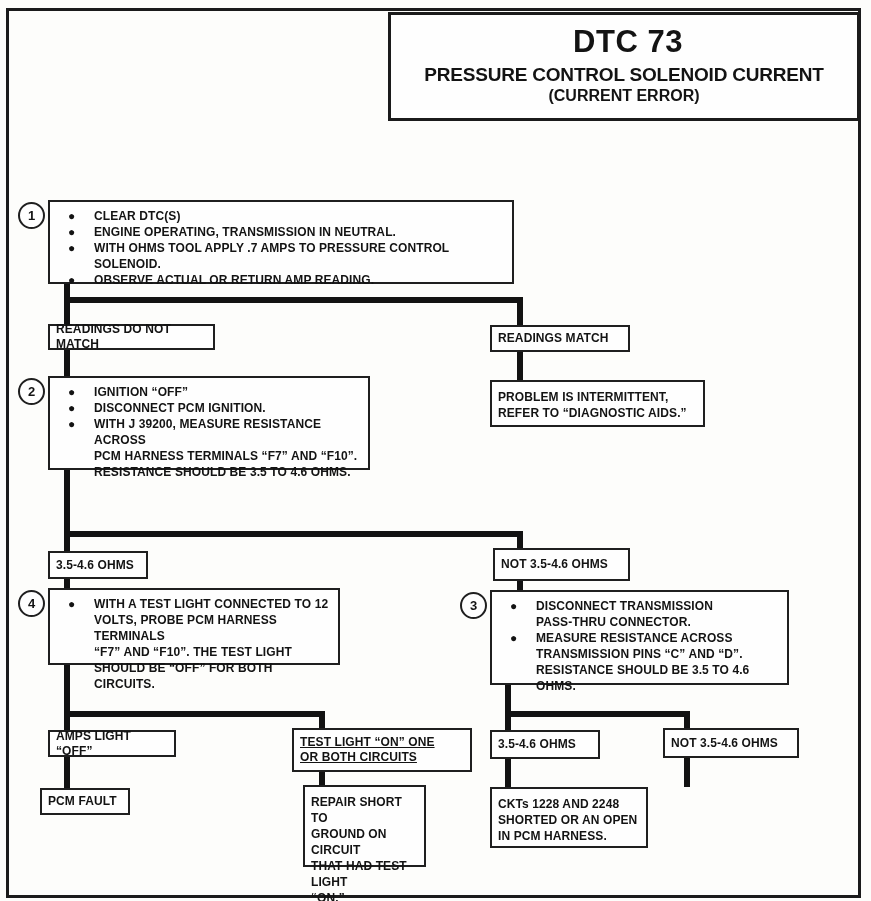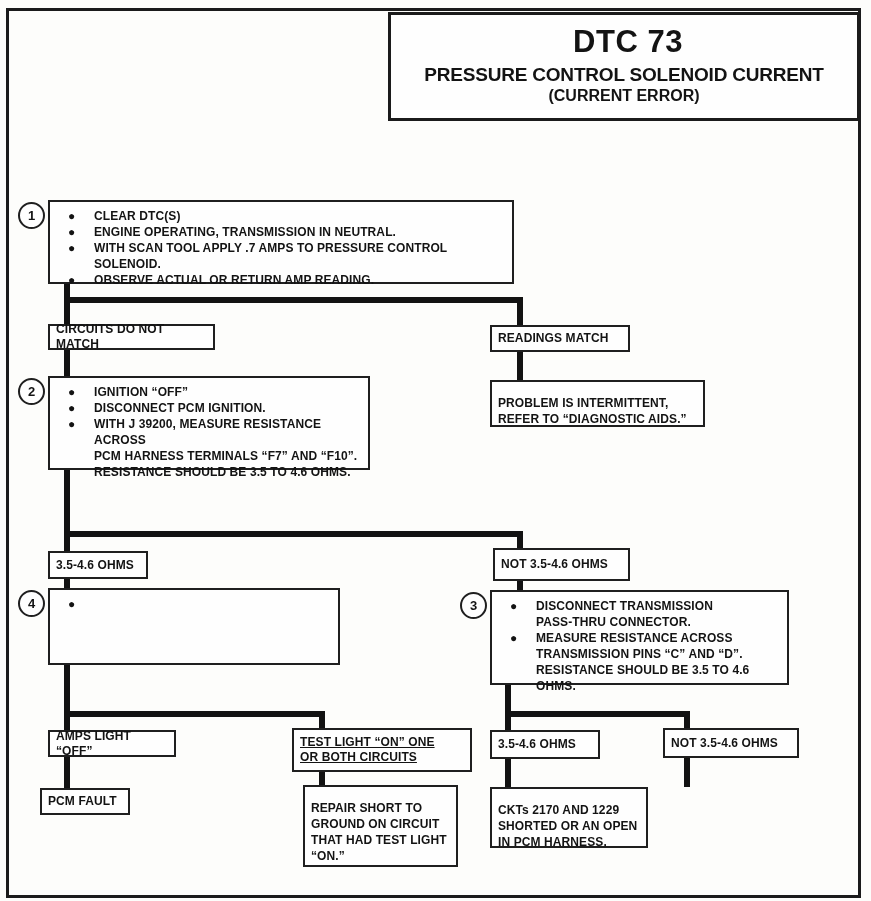--- a/index.html
+++ b/index.html
@@ -16,21 +16,21 @@
            padding:6px 6px 4px 10px;box-sizing:border-box;}
   .brow{display:flex;align-items:flex-start;font-size:12px;font-weight:bold;line-height:16px;}
   .dot{width:14px;min-width:14px;margin-left:8px;margin-right:12px;font-size:12px;}
   .btxt{white-space:pre-line;letter-spacing:0.1px;}
   .lbl{position:absolute;border:2px solid #1f1f1f;background:#fefefe;
        display:flex;align-items:center;box-sizing:border-box;
        font-size:12px;font-weight:bold;padding:2px 6px;letter-spacing:0.1px;
        white-space:pre-line;line-height:15px;}
   .result{position:absolute;border:2px solid #1f1f1f;background:#fefefe;
           box-sizing:border-box;font-size:12px;font-weight:bold;line-height:16px;
-          padding:13px 6px;white-space:pre-line;letter-spacing:0.1px;}
+          padding:7px 6px;white-space:pre-line;letter-spacing:0.1px;}
   .circle{position:absolute;width:27px;height:27px;border:2px solid #1f1f1f;
           border-radius:50%;background:#fefefe;display:flex;align-items:center;
           justify-content:center;font-size:13px;font-weight:bold;box-sizing:border-box;}
   .line{position:absolute;background:#121212;}
 </style>
 </head>
 <body>
 
 <div id="page">
   <div class="frame"></div>
@@ -67,29 +67,29 @@
     <div class="brow">
         <span class="dot">●</span>
         <span class="btxt">CLEAR DTC(S)</span>
       </div>
     <div class="brow">
         <span class="dot">●</span>
         <span class="btxt">ENGINE OPERATING, TRANSMISSION IN NEUTRAL.</span>
       </div>
     <div class="brow">
         <span class="dot">●</span>
-        <span class="btxt">WITH SCAN TOOL APPLY .7 AMPS TO PRESSURE CONTROL SOLENOID.</span>
+        <span class="btxt">WITH OHMS TOOL APPLY .7 AMPS TO PRESSURE CONTROL SOLENOID.</span>
       </div>
     <div class="brow">
         <span class="dot">●</span>
         <span class="btxt">OBSERVE ACTUAL OR RETURN AMP READING.</span>
       </div>
   </div>
 
-  <div class="lbl" style="left:48px;top:324px;width:167px;height:26px;">CIRCUITS DO NOT MATCH</div>
+  <div class="lbl" style="left:48px;top:324px;width:167px;height:26px;">READINGS DO NOT MATCH</div>
   <div class="lbl" style="left:490px;top:325px;width:140px;height:27px;">READINGS MATCH</div>
 
   <div class="circle" style="left:18px;top:378px;">2</div>
   <div class="stepbox" style="left:48px;top:376px;width:322px;height:94px;">
     <div class="brow">
         <span class="dot">●</span>
         <span class="btxt">IGNITION “OFF”</span>
       </div>
     <div class="brow">
         <span class="dot">●</span>
@@ -106,20 +106,24 @@
   <div class="result" style="left:490px;top:380px;width:215px;height:47px;">PROBLEM IS INTERMITTENT,
 REFER TO “DIAGNOSTIC AIDS.”</div>
 
   <div class="lbl" style="left:48px;top:551px;width:100px;height:28px;">3.5-4.6 OHMS</div>
   <div class="lbl" style="left:493px;top:548px;width:137px;height:33px;">NOT 3.5-4.6 OHMS</div>
 
   <div class="circle" style="left:18px;top:590px;">4</div>
   <div class="stepbox" style="left:48px;top:588px;width:292px;height:77px;">
     <div class="brow">
         <span class="dot">●</span>
+        <span class="btxt">WITH A TEST LIGHT CONNECTED TO 12
+VOLTS, PROBE PCM HARNESS TERMINALS
+“F7” AND “F10”.  THE TEST LIGHT
+SHOULD BE “OFF” FOR BOTH CIRCUITS.</span>
       </div>
   </div>
 
   <div class="circle" style="left:460px;top:592px;">3</div>
   <div class="stepbox" style="left:490px;top:590px;width:299px;height:95px;">
     <div class="brow">
         <span class="dot">●</span>
         <span class="btxt">DISCONNECT TRANSMISSION
 PASS-THRU CONNECTOR.</span>
       </div>
@@ -131,20 +135,20 @@
       </div>
   </div>
 
   <div class="lbl" style="left:48px;top:730px;width:128px;height:27px;">AMPS LIGHT “OFF”</div>
   <div class="lbl" style="left:292px;top:728px;width:180px;height:44px;text-decoration:underline;">TEST LIGHT “ON” ONE
 OR BOTH CIRCUITS</div>
   <div class="lbl" style="left:490px;top:730px;width:110px;height:29px;">3.5-4.6 OHMS</div>
   <div class="lbl" style="left:663px;top:728px;width:136px;height:30px;">NOT 3.5-4.6 OHMS</div>
 
   <div class="lbl" style="left:40px;top:788px;width:90px;height:27px;">PCM FAULT</div>
-  <div class="result" style="left:303px;top:785px;width:155px;height:82px;">REPAIR SHORT TO
+  <div class="result" style="left:303px;top:785px;width:123px;height:82px;">REPAIR SHORT TO
 GROUND ON CIRCUIT
 THAT HAD TEST LIGHT
 “ON.”</div>
-  <div class="result" style="left:490px;top:787px;width:158px;height:61px;">CKTs 2170 AND 1229
+  <div class="result" style="left:490px;top:787px;width:158px;height:61px;">CKTs 1228 AND 2248
 SHORTED OR AN OPEN
 IN PCM HARNESS.</div>
 </div>
 
 </body></html>

